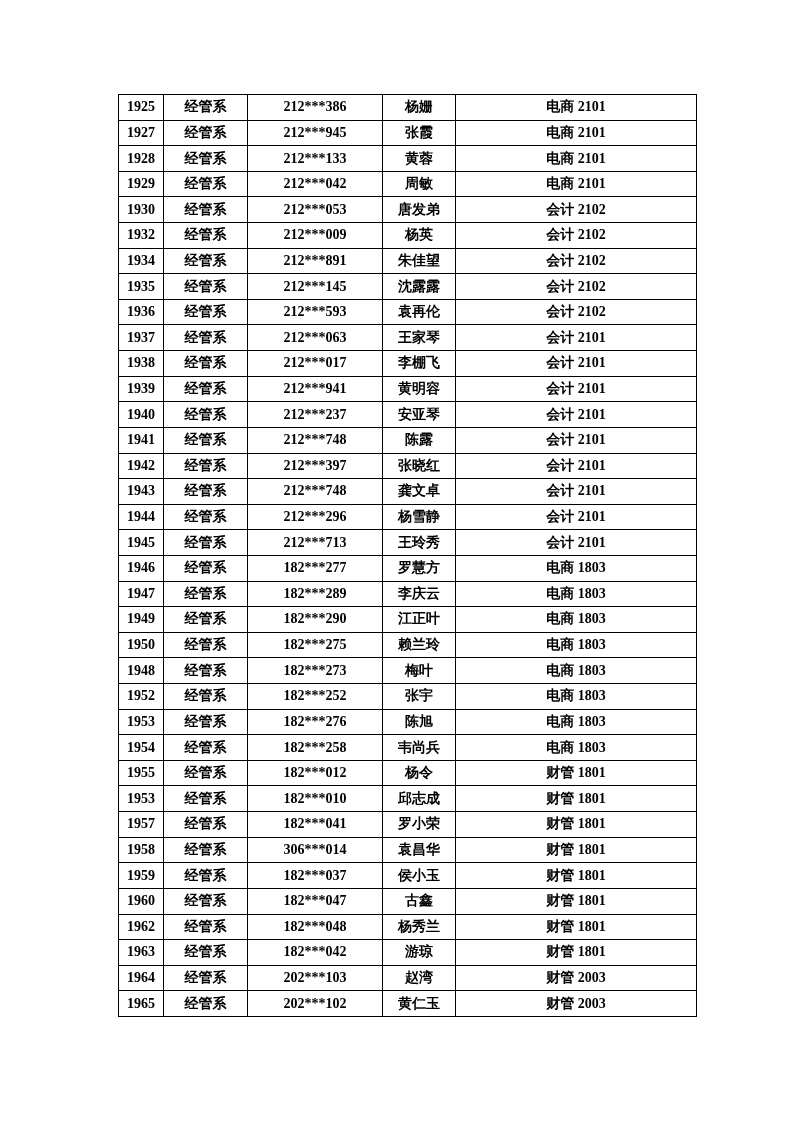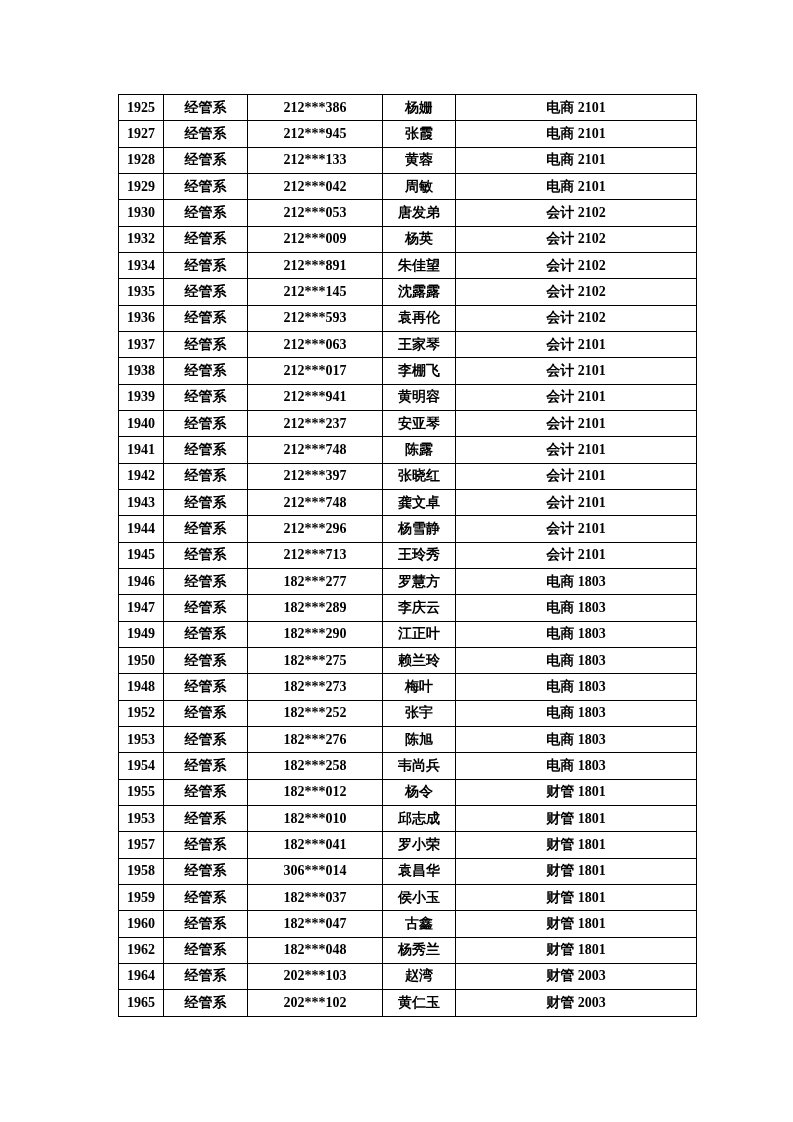--- a/index.html
+++ b/index.html
@@ -284,20 +284,27 @@
           <td>财管 1801</td>
         </tr>
         <tr>
           <td>1962</td>
           <td>经管系</td>
           <td>182***048</td>
           <td>杨秀兰</td>
           <td>财管 1801</td>
         </tr>
         <tr>
+          <td>1963</td>
+          <td>经管系</td>
+          <td>182***042</td>
+          <td>游琼</td>
+          <td>财管 1801</td>
+        </tr>
+        <tr>
           <td>1964</td>
           <td>经管系</td>
           <td>202***103</td>
           <td>赵湾</td>
           <td>财管 2003</td>
         </tr>
         <tr>
           <td>1965</td>
           <td>经管系</td>
           <td>202***102</td>

